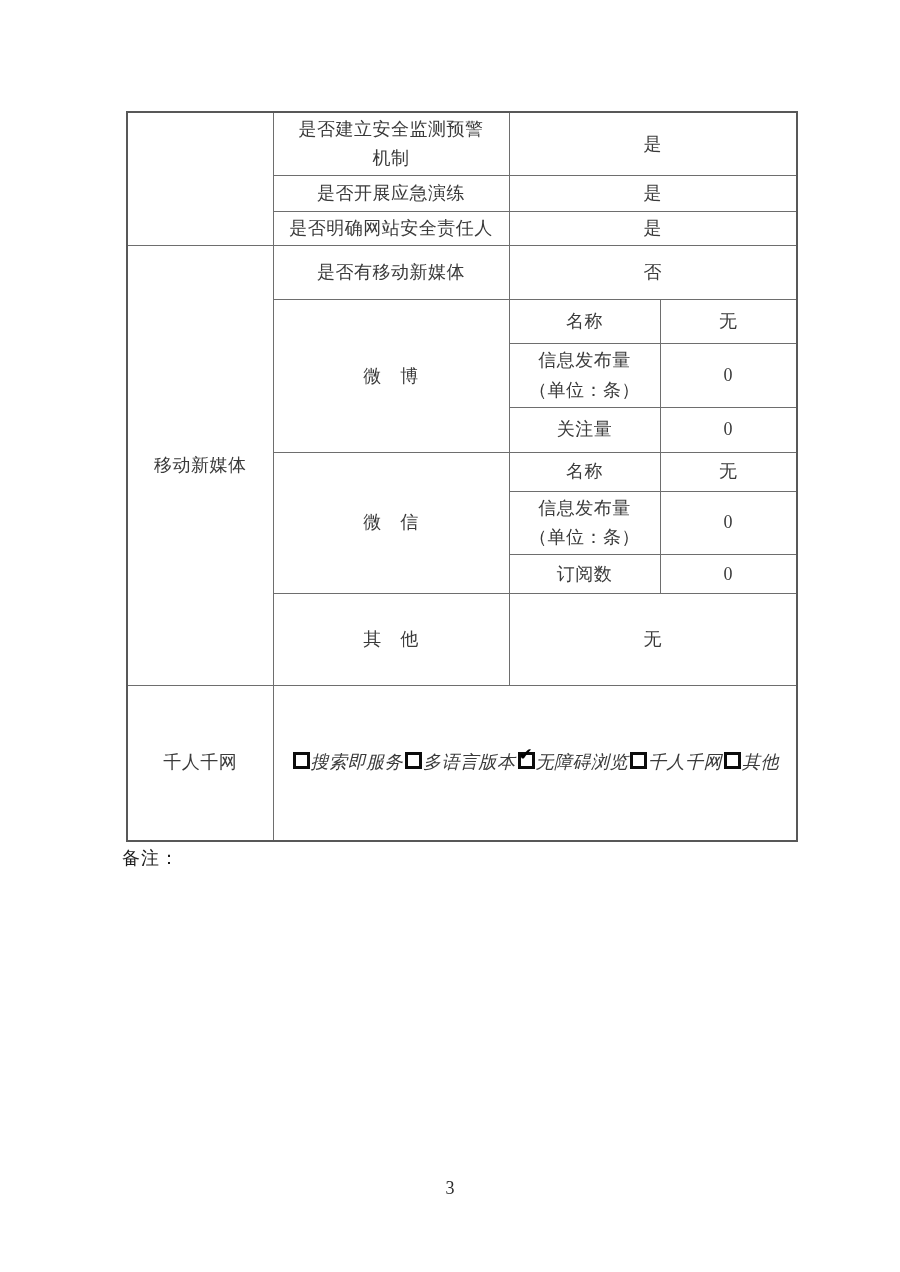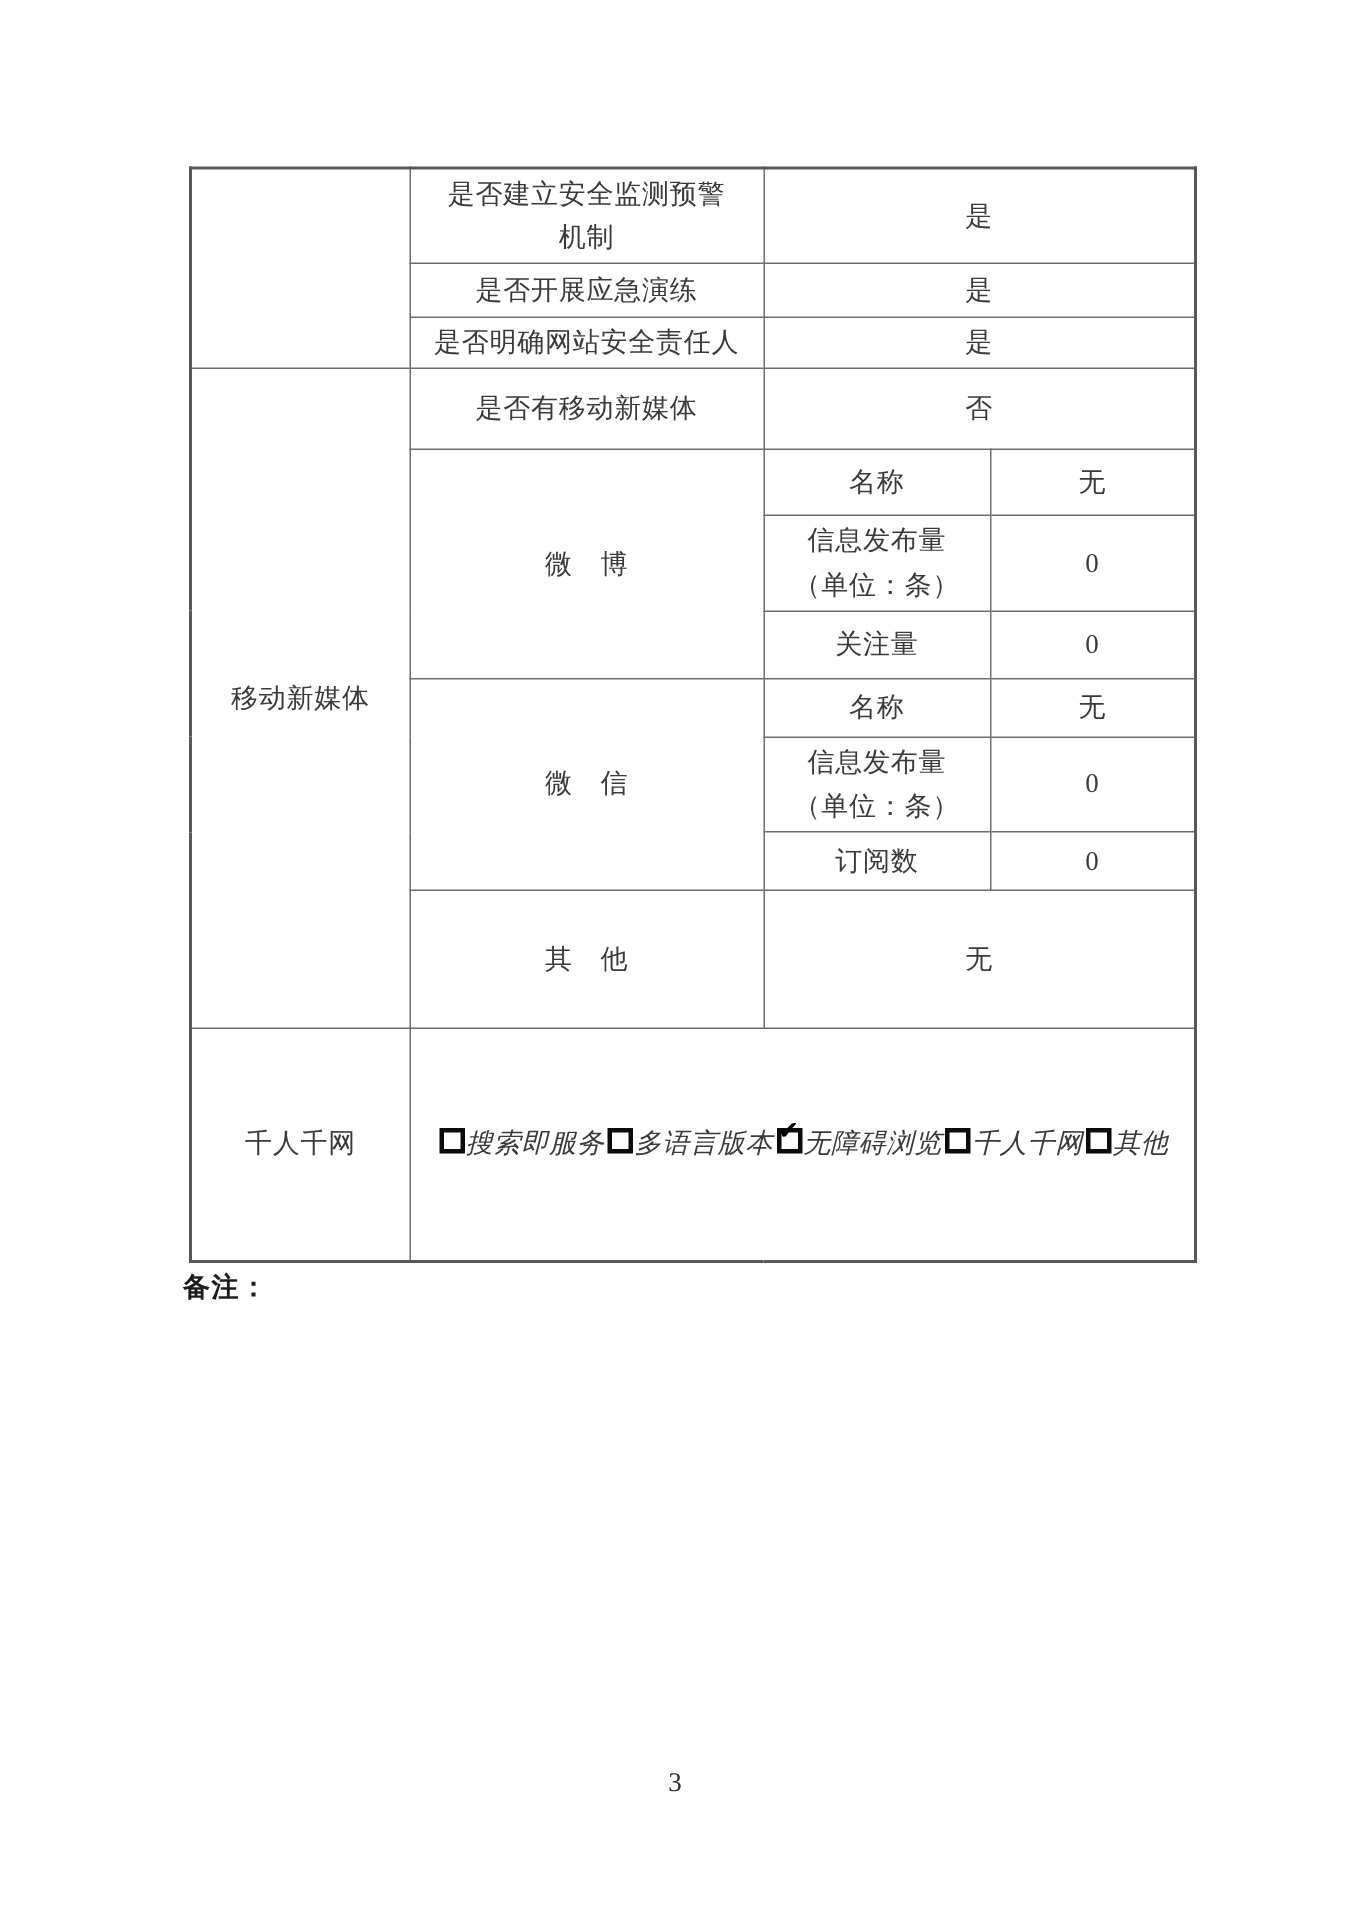--- a/index.html
+++ b/index.html
@@ -63,21 +63,21 @@
     font-size: 17px;
     font-weight: bold;
     color: #000;
     line-height: 1;
   }
   .notes {
     position: absolute;
     left: 122px;
     top: 846px;
     font-size: 18px;
-    font-weight: bold;
+    font-weight: normal;
     color: #1d1d1d;
     letter-spacing: 1px;
   }
   .page-number {
     position: absolute;
     left: 0;
     right: 0;
     top: 1178px;
     text-align: center;
     font-size: 18px;

